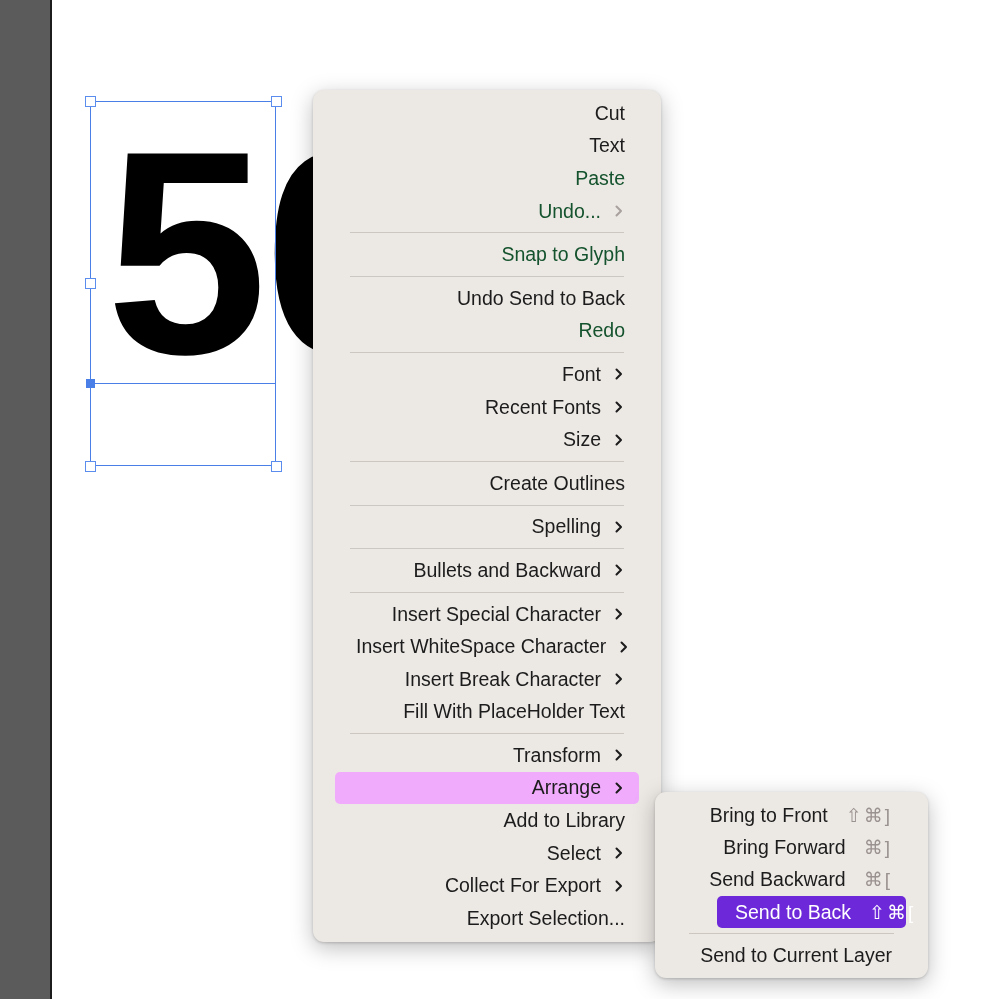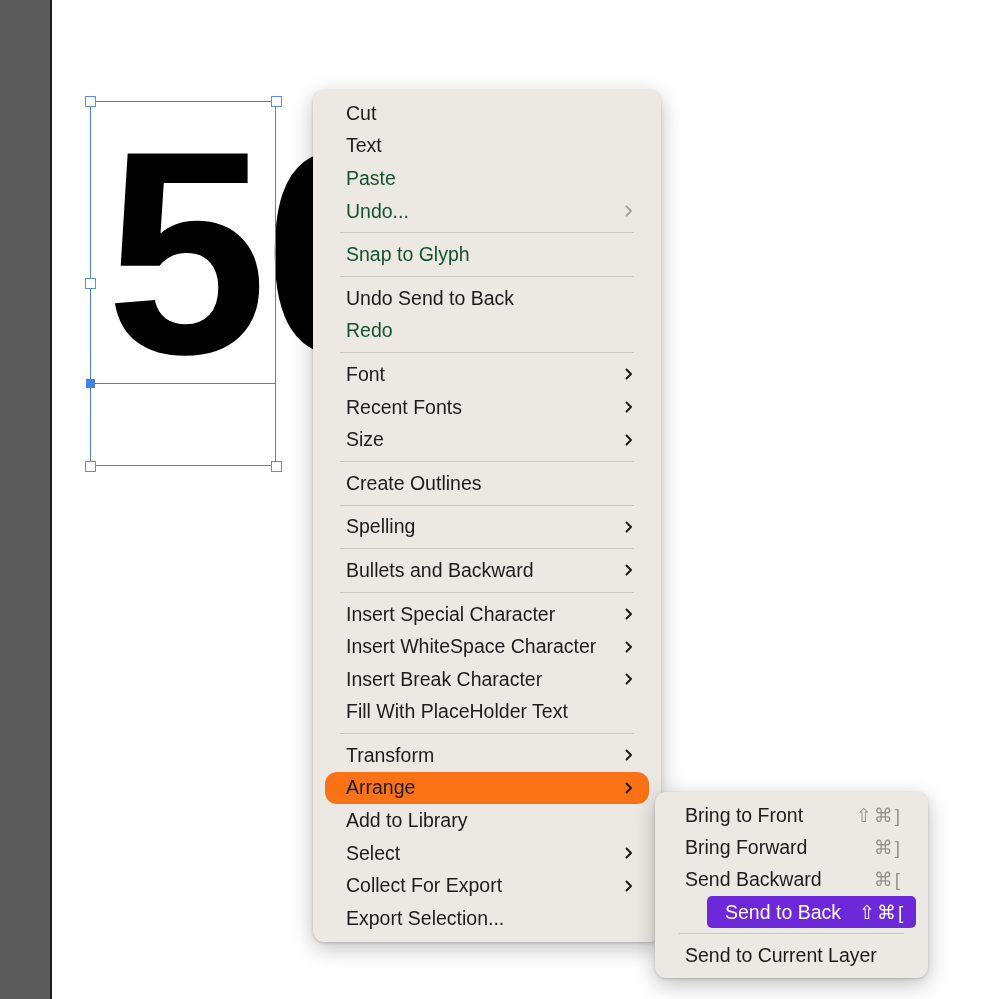--- a/index.html
+++ b/index.html
@@ -72,22 +72,23 @@
     background:#4a7fe8;
   }
 
   
   .menu {
     position:absolute;
     background:#ece8e4;
     border-radius:11px;
     box-shadow:0 6px 22px rgba(0,0,0,0.26),
                0 1px 3px rgba(0,0,0,0.18);
-    padding:7px 6px;
+    padding:7px 16px;
     user-select:none;
+    text-align:right;
   }
   .menu-main {
     left:313px; top:90px;
     width:348px;
   }
   .menu-sub {
     left:655px; top:792px;
     width:273px;
   }
 
@@ -99,21 +100,21 @@
     padding:0 14px 0 21px;
     margin:0 6px;
     border-radius:5px;
     font-size:19.5px;
     color:#1c1c1c;
     white-space:nowrap;
   }
   .menu-sub .mi { height:32.3px; padding:0 14px 0 18px; }
 
   .mi.disabled { color:#14532d; }
-  .mi.hl-gray  { background:#f97316;border-radius:12px; }
+  .mi.hl-gray  { background:#f0abfc; }
   .mi.hl-blue  { background:#6d28d9; color:#ffffff;margin-left:46px; }
 
   .mi .label { flex:1 1 auto; }
 
   .mi .chev {
     flex:0 0 auto;
     width:12px; height:12px;
     margin-left:12px;
   }
   .mi .chev svg { display:block; }

